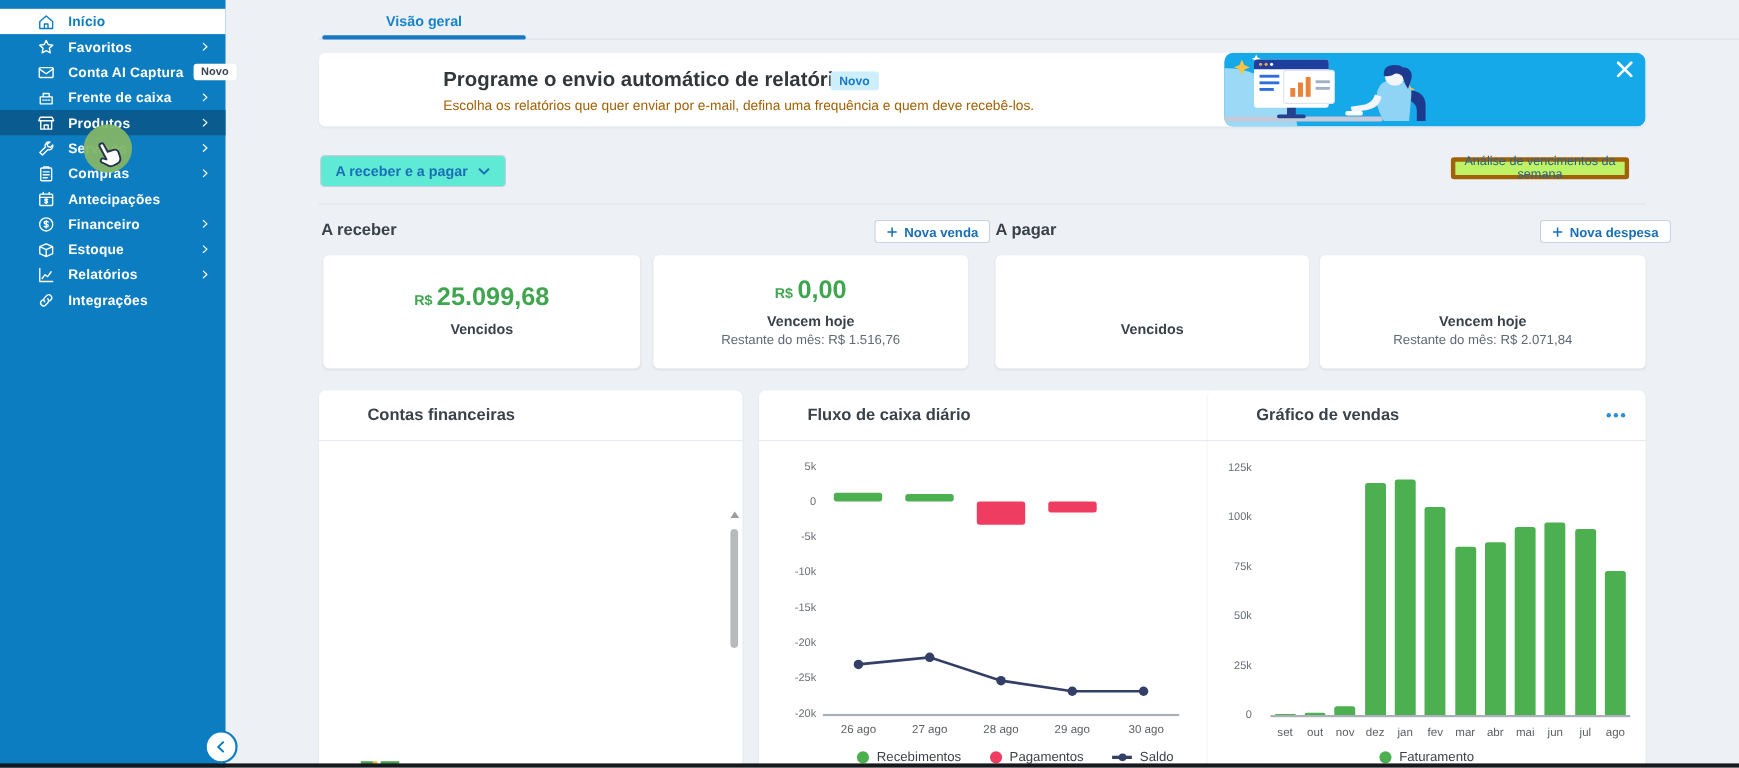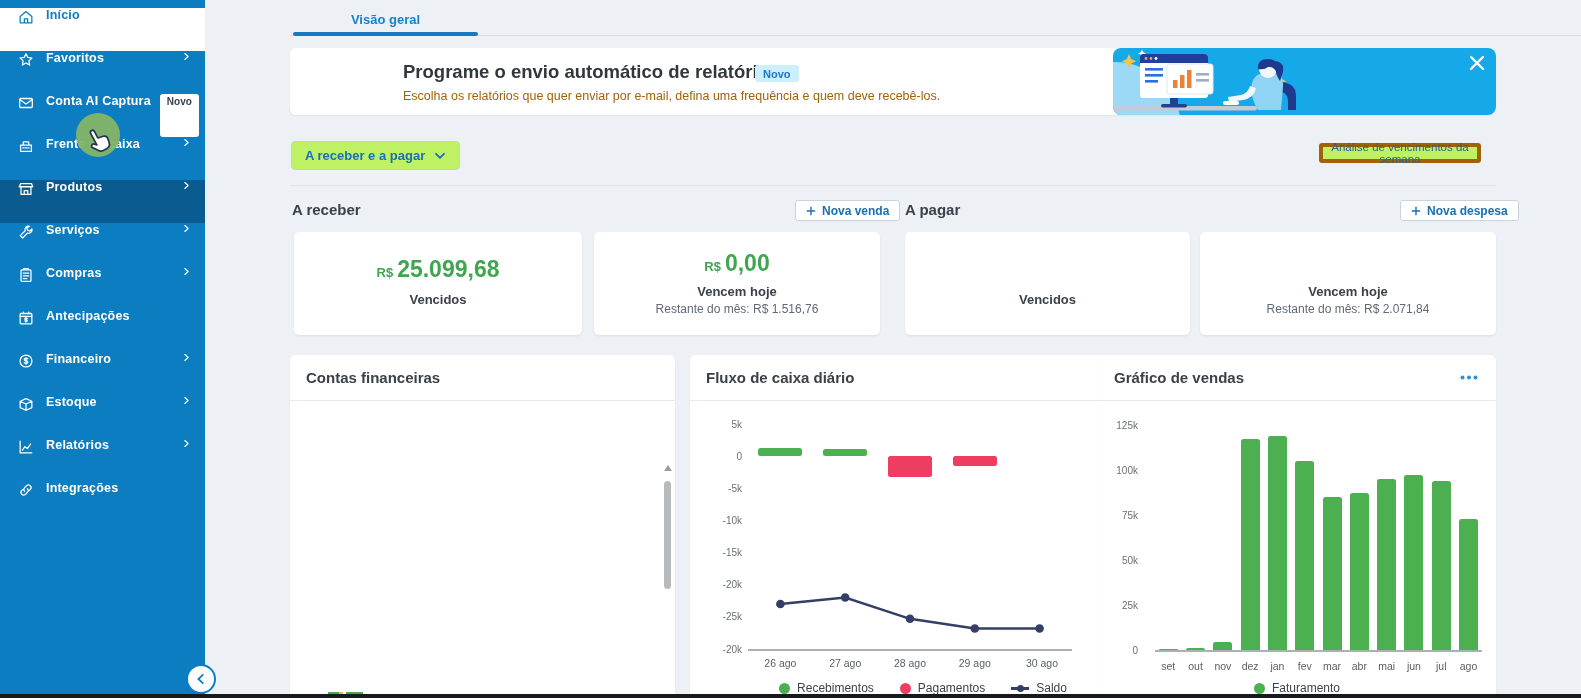--- a/index.html
+++ b/index.html
@@ -3,21 +3,21 @@
 <meta charset="utf-8">
 <style>
   html,body{margin:0;padding:0;}
   body{width:1581px;height:698px;overflow:hidden;background:#edf1f6;
        font-family:"Liberation Sans",sans-serif;-webkit-font-smoothing:antialiased;}
   #app{position:relative;width:1581px;height:698px;overflow:hidden;}
 
   
   #sidebar{position:absolute;left:0;top:0;width:205px;height:698px;background:#0d7dc1;}
   #sidebar .sb-stack{position:absolute;left:0;top:8px;width:205px;}
-  .sb-item{height:43px;display:flex;cursor:pointer;color:#fff;}
+  .sb-item{height:23px;display:flex;align-items:center;cursor:pointer;color:#fff;padding-left:16px;}
   .sb-item.active{background:#ffffff;color:#0d7dc1;}
   .sb-item.highlighted{background:#0a5c90;}
   .sb-icon{width:18px;height:18px;margin-left:17px;flex:0 0 auto;display:flex;align-items:center;justify-content:center;}
   .sb-icon svg{width:18px;height:18px;display:block;}
   .sb-label{margin-left:11px;font-size:12.5px;font-weight:700;letter-spacing:.2px;white-space:nowrap;}
   .sb-badge{margin-left:9px;background:#fff;color:#394452;font-size:10px;font-weight:700;
             padding:1.5px 7px;border-radius:3px;line-height:1.2;}
   .sb-chevron{margin-left:auto;margin-right:13px;display:flex;}
   .sb-chevron svg{width:11px;height:11px;}
 
@@ -37,21 +37,21 @@
           box-shadow:0 1px 2px rgba(16,27,40,.06);}
   #banner-title{position:absolute;left:113px;top:13px;font-size:18.5px;font-weight:700;color:#32373c;}
   #banner-badge{position:absolute;left:465px;top:17px;background:#cdeefb;color:#1878c8;font-size:11px;
     font-weight:700;padding:2.5px 8px;border-radius:3px;}
   #banner-subtitle{position:absolute;left:113px;top:41px;font-size:12.5px;color:#a16207;}
   #banner-illustration{position:absolute;right:0;top:0;width:411px;height:67px;}
   #banner-close{position:absolute;right:11px;top:7px;z-index:5;cursor:pointer;width:16px;height:16px;
     display:flex;align-items:center;justify-content:center;}
 
   
-  #filter-dropdown{position:absolute;left:291px;top:141px;height:27px;background:#bef264;border:1px solid #c6cfd9;
+  #filter-dropdown{position:absolute;left:291px;top:141px;height:27px;background:#5eead4;border:1px solid #c6cfd9;
     border-radius:4px;display:flex;align-items:center;gap:9px;padding:0 13px;cursor:pointer;
     color:#1a6fb5;font-size:13px;font-weight:700;}
   #analysis-btn{position:absolute;left:1319px;top:143px;width:162px;height:20px;box-sizing:border-box;
     background:#bef264;border:4px solid #a16207;border-radius:3px;color:#29608f;font-size:11.5px;
     display:flex;align-items:center;justify-content:center;cursor:pointer;}
   #filter-divider{position:absolute;left:290px;top:185px;width:1206px;height:1px;background:#dfe3e9;}
 
   
   .section-title{position:absolute;top:201px;font-size:15px;font-weight:700;color:#3a4149;}
   .btn-outline{position:absolute;top:200px;height:21px;box-sizing:border-box;background:#fff;
@@ -66,21 +66,21 @@
   .vc-currency{font-size:13px;font-weight:700;margin-right:4px;}
   .vc-value{font-size:23px;font-weight:700;}
   .vc-label{position:absolute;left:0;width:100%;text-align:center;font-size:13px;font-weight:700;color:#3a4149;}
   .vc-sub{position:absolute;left:0;width:100%;text-align:center;font-size:12px;color:#5f6a75;}
 
   
   .panel{position:absolute;top:355px;height:343px;background:#fff;border-radius:6px 6px 0 0;
     box-shadow:0 1px 2px rgba(16,27,40,.06);}
   .panel-header{position:absolute;left:0;top:0;right:0;height:46px;border-bottom:1px solid #e6eaef;
     display:flex;align-items:center;justify-content:space-between;padding:0 16px;box-sizing:border-box;}
-  .panel-title{font-size:15px;font-weight:700;color:#3a4149;}
+  .panel-title{font-size:15px;font-weight:700;color:#3a4149;margin-left:28px;}
   .panel-menu{cursor:pointer;display:flex;padding:4px 2px;}
 
   .tick-label{position:absolute;width:52px;text-align:right;font-size:10px;color:#6a7076;}
   .x-label{position:absolute;width:54px;text-align:center;font-size:10.5px;color:#5b6167;}
   .axis-line{position:absolute;height:2px;background:#aab0b8;}
   .bar{position:absolute;border-radius:2.5px;}
   .legend{position:absolute;left:0;right:0;display:flex;justify-content:center;gap:26px;align-items:flex-start;}
   .legend-item{display:flex;align-items:center;gap:7px;font-size:12px;color:#3d434a;cursor:pointer;}
   .legend-dot{width:11px;height:11px;border-radius:50%;}
   .legend-linedot{position:relative;width:18px;height:9px;}

